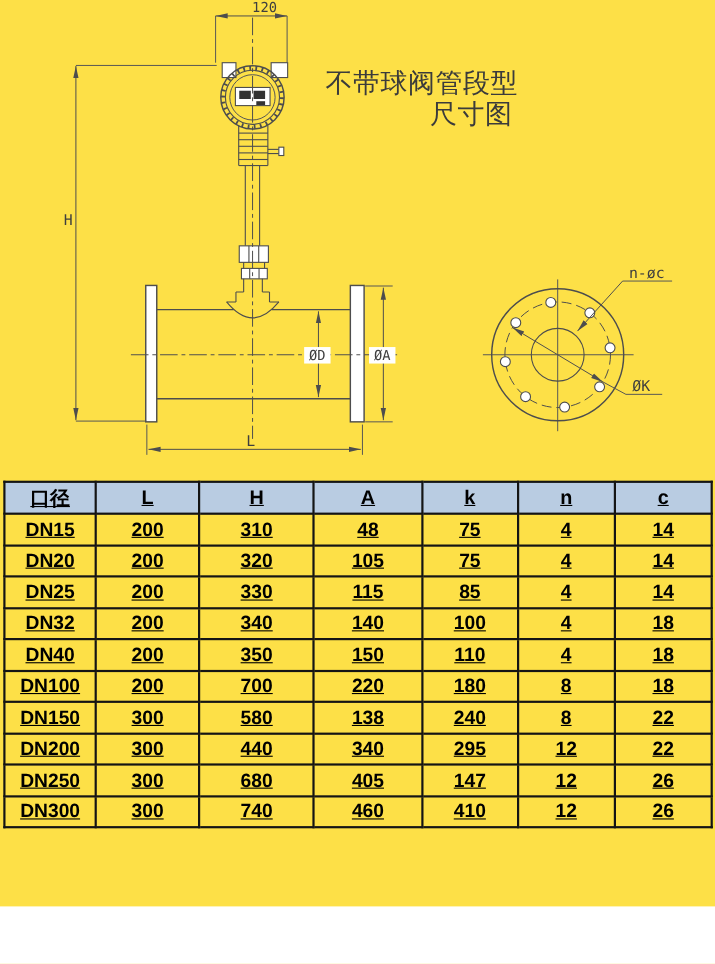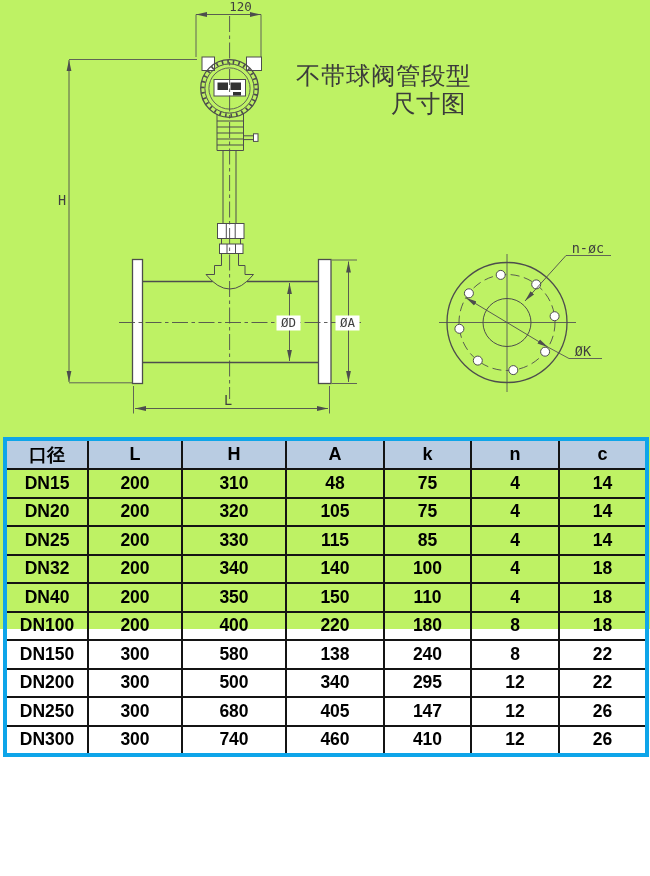--- a/index.html
+++ b/index.html
@@ -1,35 +1,35 @@
 <!DOCTYPE html>
 <html><head>
 <meta charset="utf-8">
 <style>
   html,body{margin:0;padding:0;background:#ffffff;}
   body{width:650px;height:876px;font-family:"Liberation Sans",sans-serif;overflow:hidden;}
-  .page{position:relative;width:650px;height:629px;background:#bef264;}
+  .page{position:relative;width:650px;height:824px;background:#fde047;text-decoration:underline;}
   svg.drawing{display:block;width:650px;height:437px;}
 
   
   .obj{stroke:#4d4d4d;stroke-width:1.3;fill:none;}
   .obj2{stroke:#4d4d4d;stroke-width:1;fill:none;}
   .thin{stroke:#555;stroke-width:0.9;fill:none;}
   .dim{stroke:#4d4d4d;stroke-width:0.9;fill:none;}
   .cl{stroke:#4d4d4d;stroke-width:0.9;fill:none;stroke-dasharray:16 3.5 3.5 3.5;}
   .dash{stroke:#4d4d4d;stroke-width:0.9;fill:none;stroke-dasharray:9 4.5;}
   .knurl{stroke:#4d4d4d;stroke-width:3.6;fill:none;stroke-dasharray:1.6 4;}
   .wfill{fill:#ffffff;}
   .dark{fill:#333;stroke:none;}
   .dimtxt{font-family:"DejaVu Sans Mono",monospace;font-size:12.5px;fill:#3f3f3f;}
   .dimtxt.big{font-size:13.5px;}
   .title-txt{font-family:"Liberation Sans",sans-serif;font-size:24.5px;fill:#3b3b3b;letter-spacing:0.5px;}
 
   
-  table.dims{border-collapse:collapse;table-layout:fixed;width:645px;margin:0 0 0 3px;border:4px solid #0ea5e9;}
+  table.dims{border-collapse:collapse;table-layout:fixed;width:645px;margin:0 0 0 3px;border:2px solid #0ea5e9;}
   table.dims th,table.dims td{border:2px solid #141414;text-align:center;vertical-align:middle;
       padding:0;font-weight:bold;color:#000;}
   table.dims th{height:27px;font-size:18px;}
   table.dims td{height:26.5px;font-size:17.5px;}
 </style>
 </head>
 <body>
 
 <div class="page">
 
@@ -232,39 +232,39 @@
           <td>200</td>
           <td>350</td>
           <td>150</td>
           <td>110</td>
           <td>4</td>
           <td>18</td>
         </tr>
         <tr>
           <td>DN100</td>
           <td>200</td>
-          <td>400</td>
+          <td>700</td>
           <td>220</td>
           <td>180</td>
           <td>8</td>
           <td>18</td>
         </tr>
         <tr>
           <td>DN150</td>
           <td>300</td>
           <td>580</td>
           <td>138</td>
           <td>240</td>
           <td>8</td>
           <td>22</td>
         </tr>
         <tr>
           <td>DN200</td>
           <td>300</td>
-          <td>500</td>
+          <td>440</td>
           <td>340</td>
           <td>295</td>
           <td>12</td>
           <td>22</td>
         </tr>
         <tr>
           <td>DN250</td>
           <td>300</td>
           <td>680</td>
           <td>405</td>

